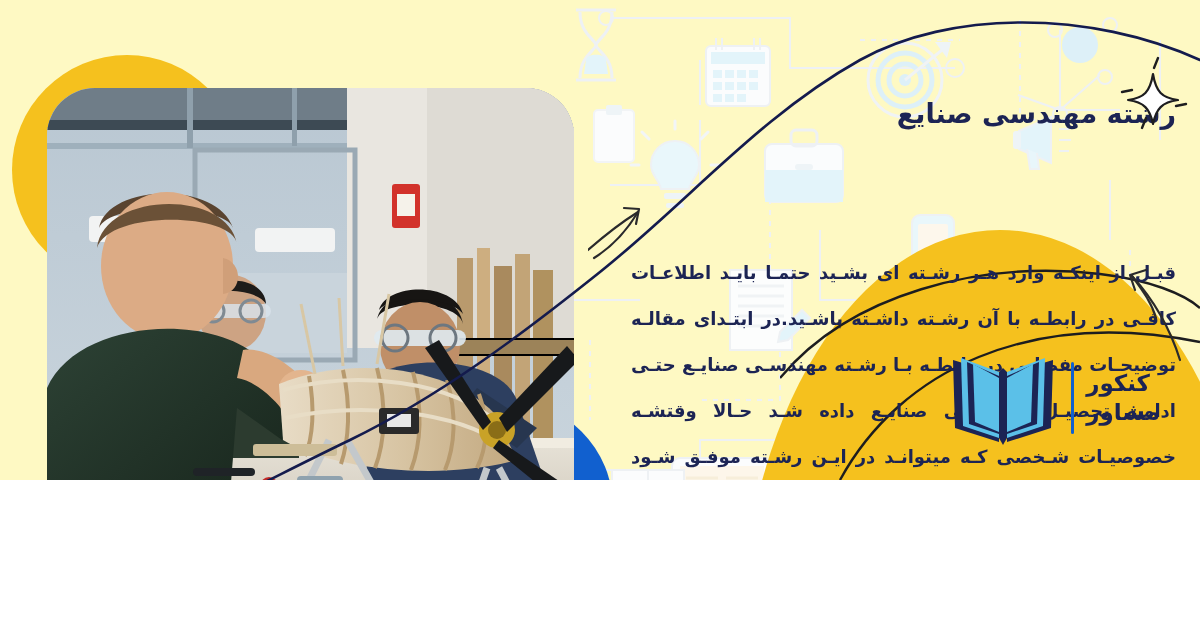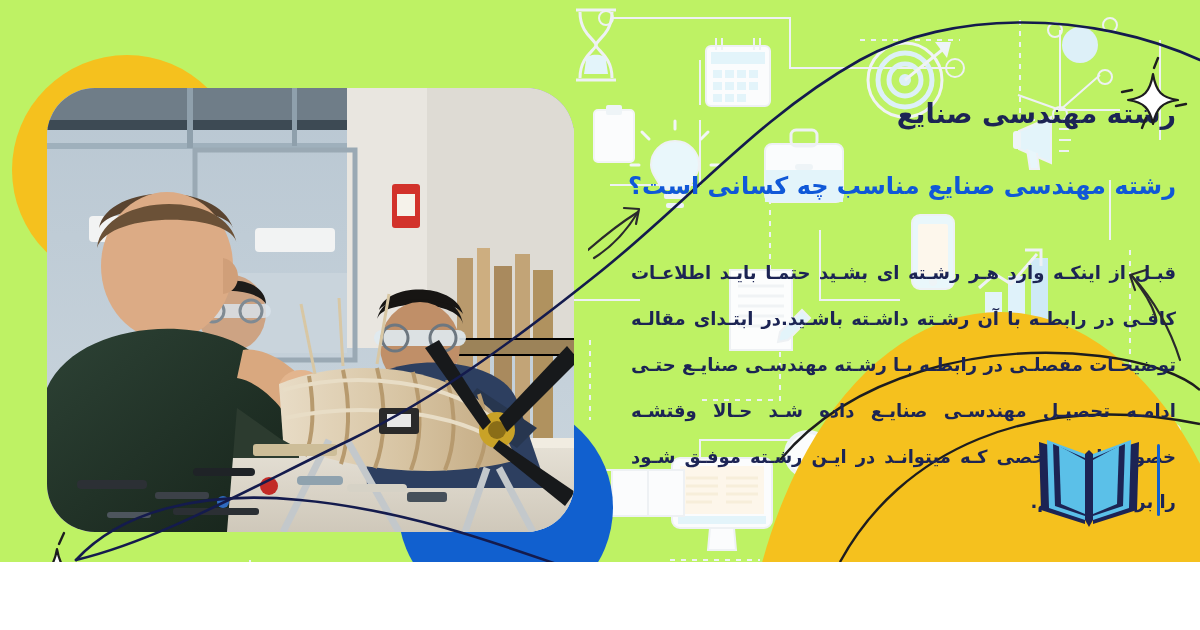--- a/index.html
+++ b/index.html
@@ -3,21 +3,21 @@
 <meta charset="utf-8">
 <title>رشته مهندسی صنایع</title>
 <style>
   html,body{margin:0;padding:0;}
   body{
     width:1200px;height:630px;overflow:hidden;
     background:#ffffff;
     font-family:"DejaVu Sans","Liberation Sans",sans-serif;
     position:relative;
   }
-  #stage{position:absolute;inset:0;width:1200px;height:562px;overflow:hidden;background:#bef264;}
+  #stage{position:absolute;inset:0;width:1200px;height:480px;overflow:hidden;background:#fef9c3;}
 
   
   .bg-layer{position:absolute;inset:0;z-index:1;pointer-events:none;}
 
   
   .blob-yellow{
     position:absolute;left:12px;top:55px;width:230px;height:230px;
     background:#f5c11e;border-radius:50%;z-index:2;
   }
   .blob-blue{
@@ -459,25 +459,28 @@
   </svg>
 
   <svg class="deco" style="left:1126px;top:248px;width:74px;height:120px;" viewBox="0 0 74 120">
     <path d="M6 28 C26 50 44 80 54 112" fill="none" stroke="#2a2a2c" stroke-width="2.2" stroke-linecap="round"></path>
     <path d="M6 28 C18 44 26 56 30 70" fill="none" stroke="#2a2a2c" stroke-width="2.2" stroke-linecap="round"></path>
     <path d="M20 22 L4 27 L9 42" fill="none" stroke="#2a2a2c" stroke-width="2.2" stroke-linecap="round" stroke-linejoin="round"></path>
   </svg>
 
   <div class="content">
     <div class="title">رشته مهندسی صنایع</div>
-    <div class="subtitle">رشته مهندسی صنایع مناسب چه کسانی است؟</div>
     <div class="para">قبـل از اینکـه وارد هـر رشـته ای بشـید حتمـا بایـد اطلاعـات کافـی در رابطـه با آن رشـته داشـته باشـید.در ابتـدای مقالـه توضیحـات مفصلـی در رابطـه بـا رشـته مهندسـی صنایـع حتـی ادامـه تحصیـل مهندسـی صنایـع داده شـد حـالا وقتشـه خصوصیـات شـخصی کـه میتوانـد در ایـن رشـته موفـق شـود را بررسـی کنیم.</div>
   </div>
 
   <div class="logo">
+    <div class="logo-text">
+      <span class="l1">کنکور</span>
+      <span class="l2">مشاور</span>
+    </div>
     <div class="logo-divider"></div>
     <svg class="logo-mark" viewBox="0 0 112 95">
 
       <path d="M6 10 L8 78 L52 92 L52 24 Z" fill="#1c2454"></path>
       <path d="M14 8 L16 76 L52 88 L52 22 Z" fill="#5bc0e8"></path>
       <path d="M20 12 L22 74 L52 84 L52 26 Z" fill="#1c2454"></path>
       <path d="M26 14 L28 72 L52 82 L52 28 Z" fill="#5bc0e8"></path>
 
       <path d="M106 10 L104 78 L60 92 L60 24 Z" fill="#1c2454"></path>
       <path d="M98 8 L96 76 L60 88 L60 22 Z" fill="#5bc0e8"></path>

